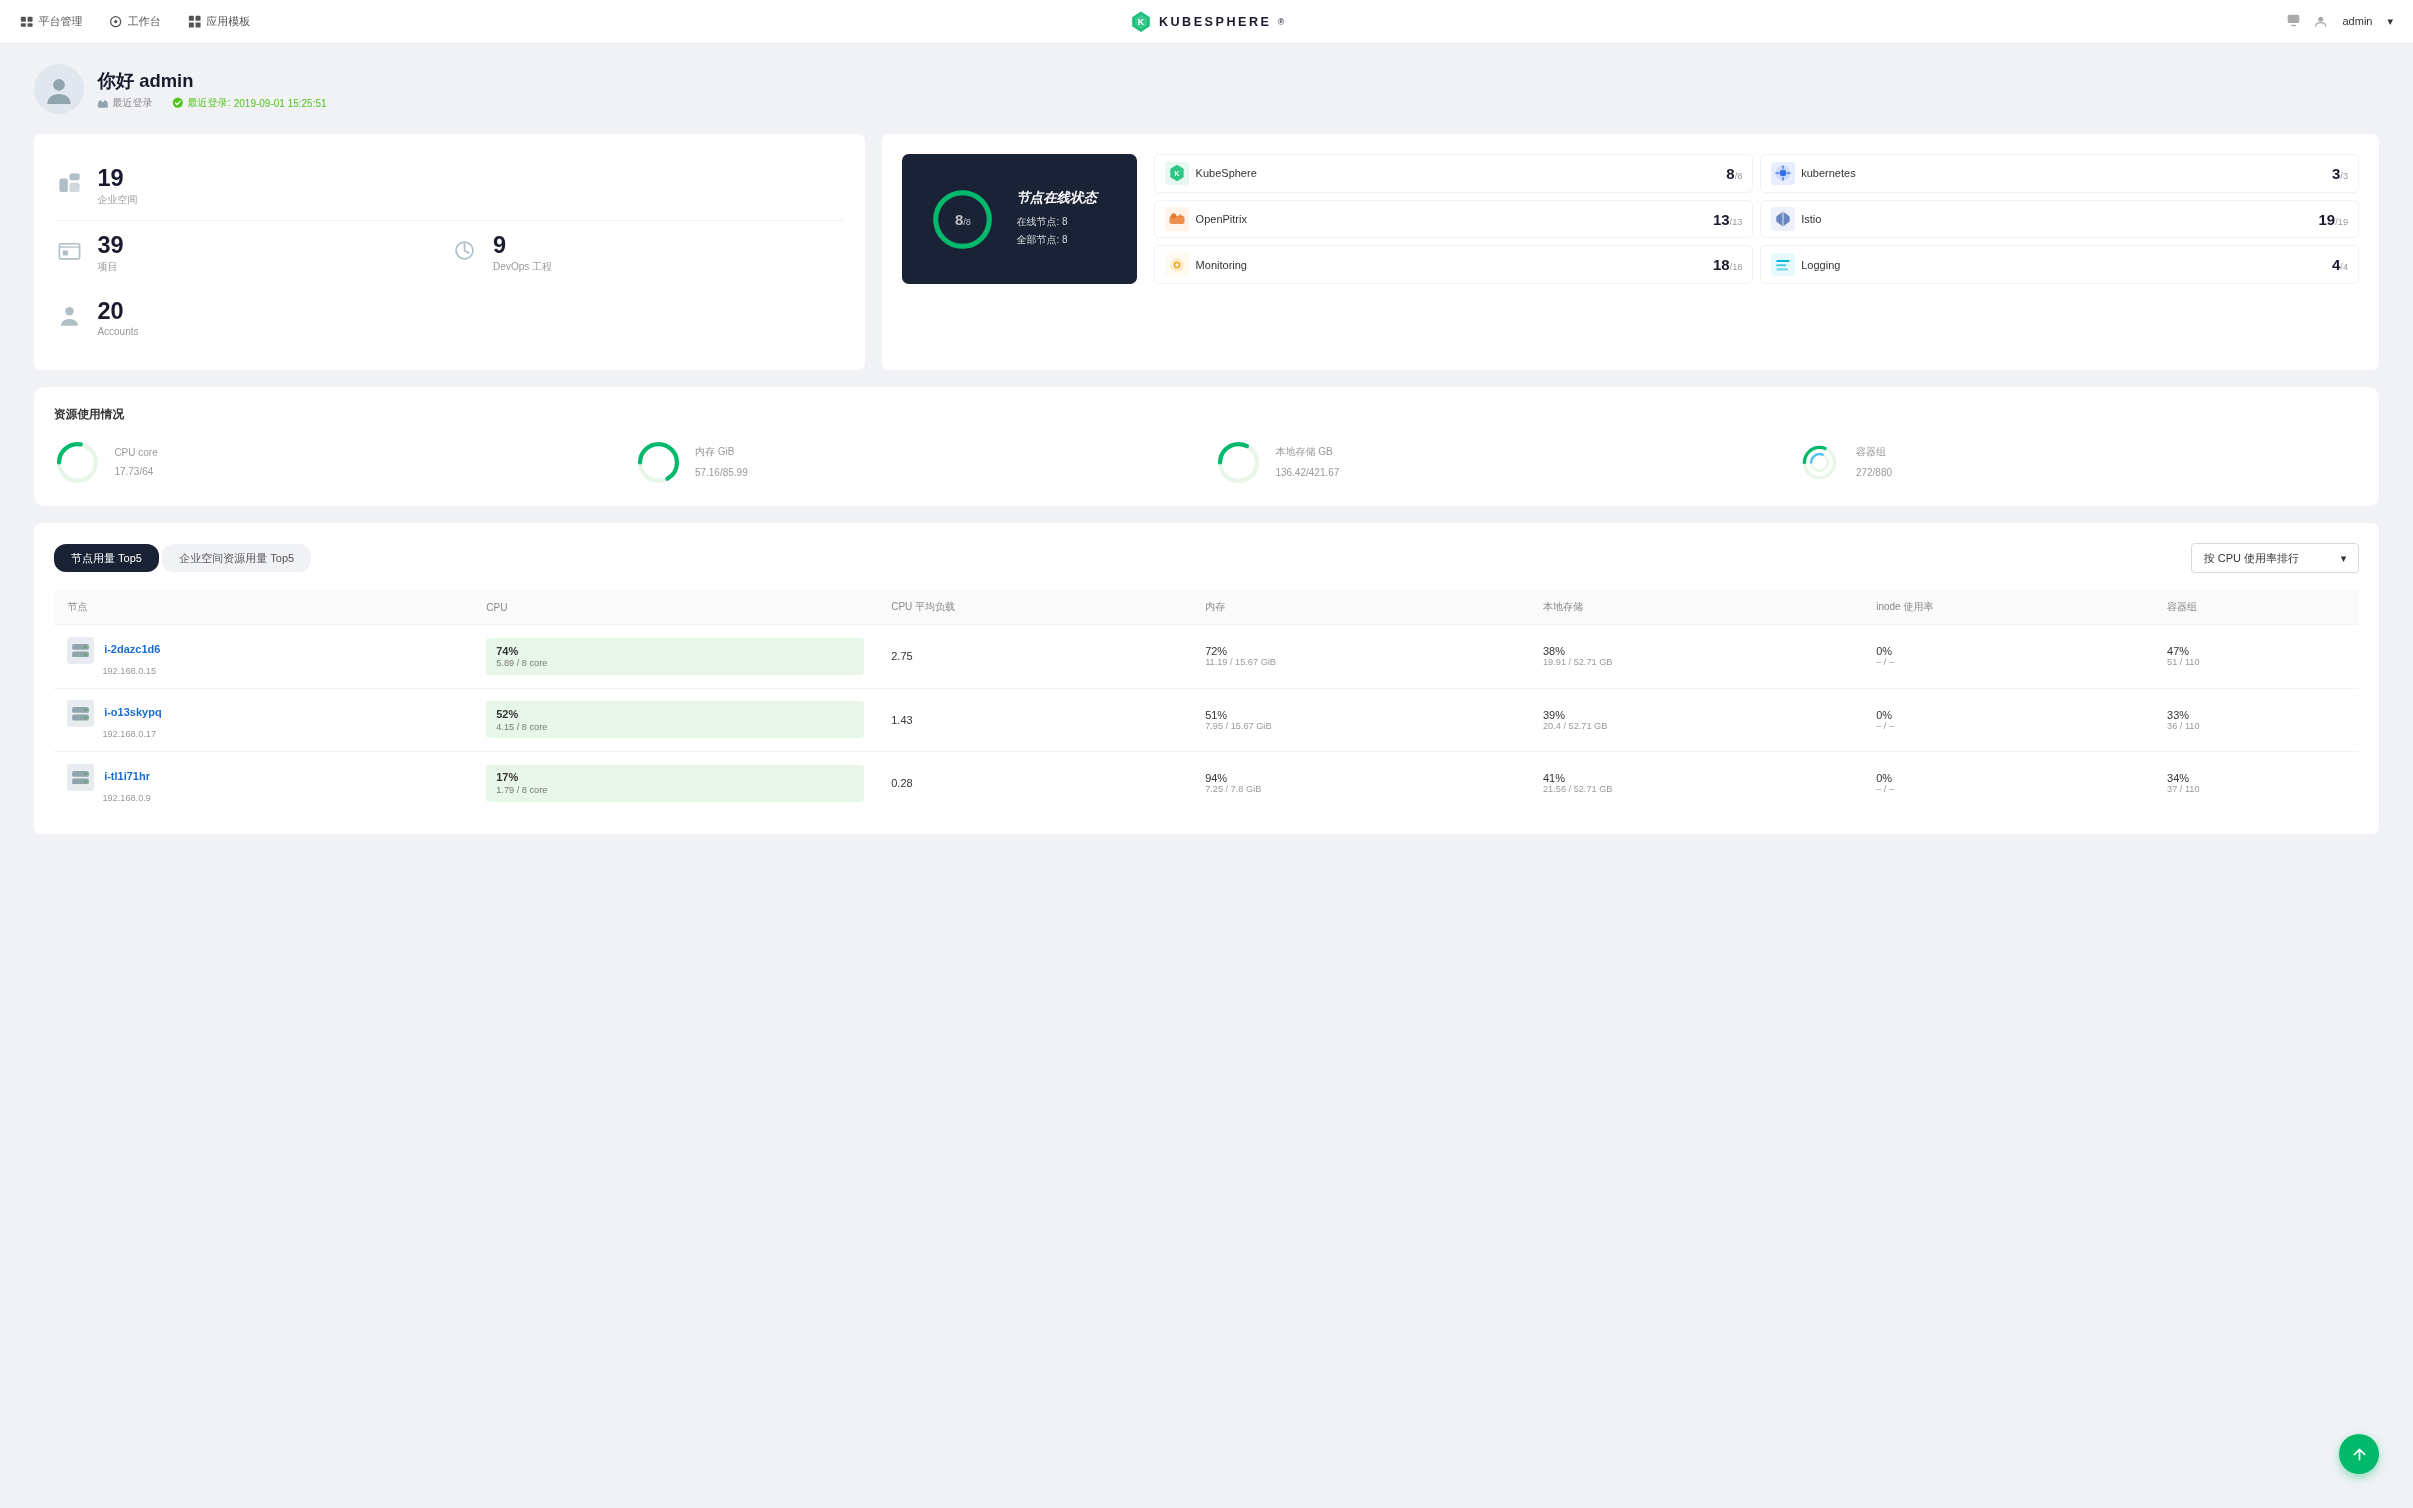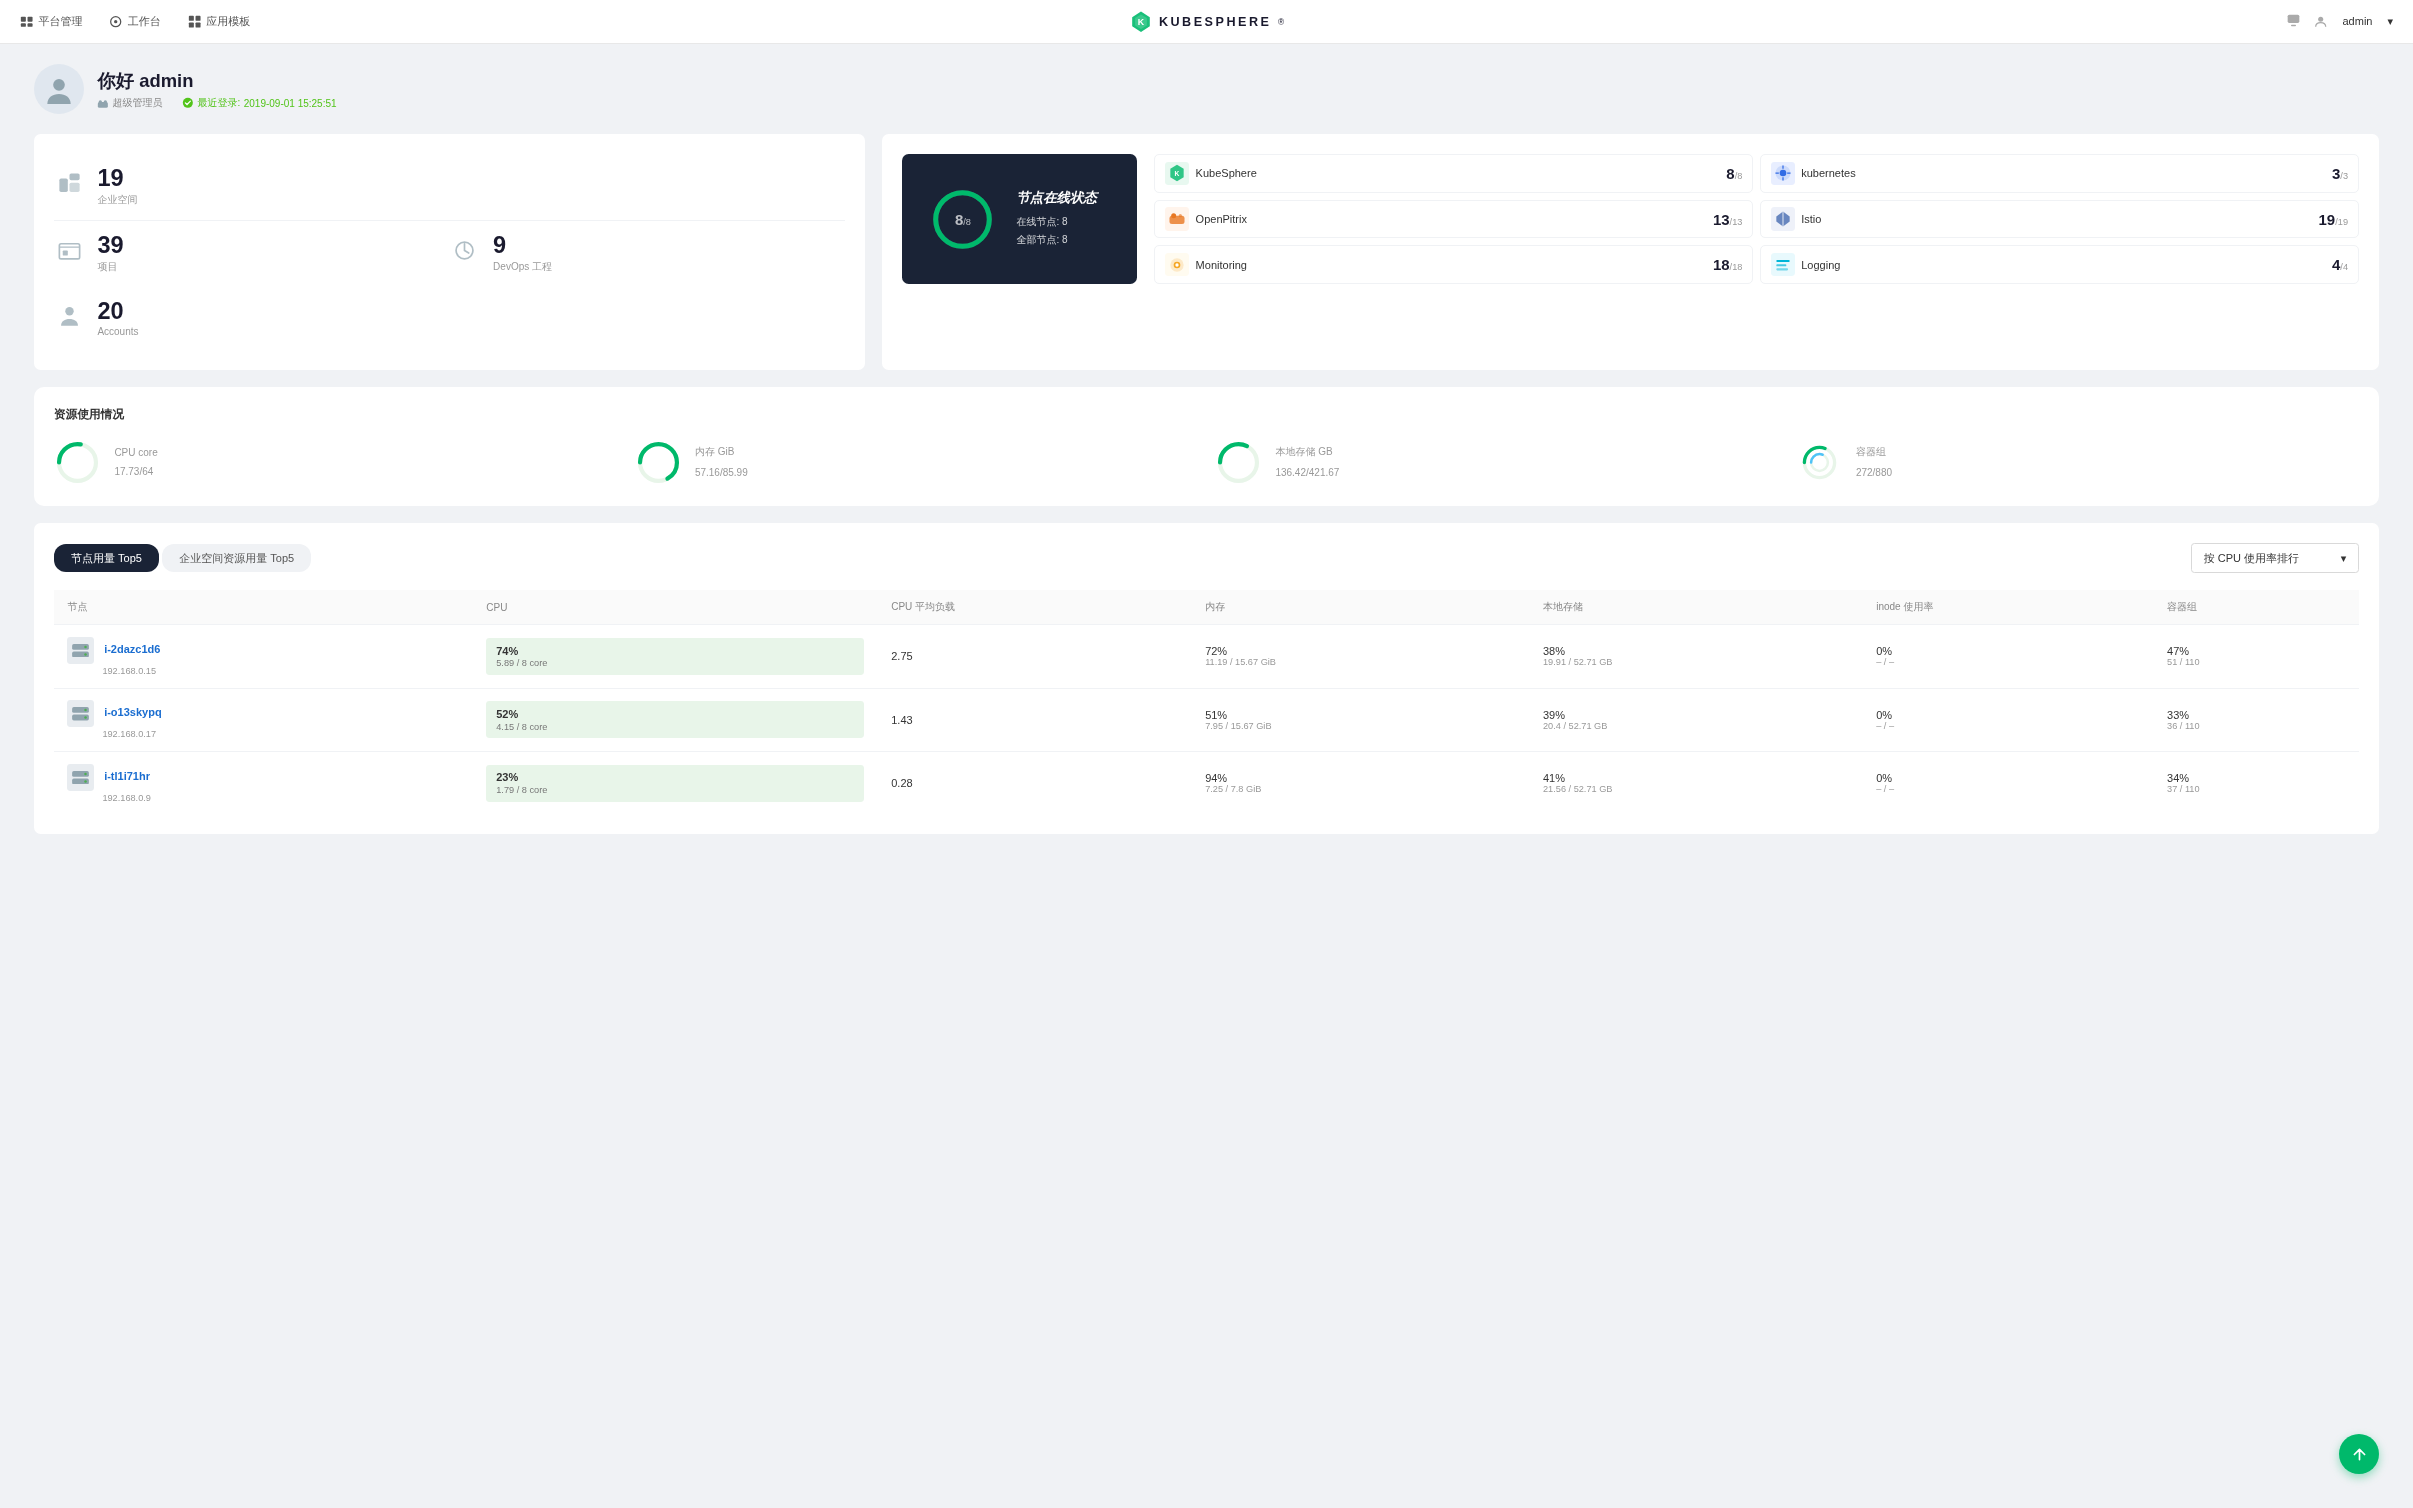--- a/index.html
+++ b/index.html
@@ -506,21 +506,21 @@
     </div>
     <div class="profile-info">
       <h2>你好 admin</h2>
       <div class="profile-meta">
         <div class="role">
           <svg width="11.7" height="11.7" viewBox="0 0 14 14" fill="none">
             <rect x="1" y="6" width="12" height="7" rx="2" fill="#90a4ae"></rect>
             <circle cx="4" cy="6" r="2" fill="#90a4ae"></circle>
             <circle cx="10" cy="6" r="2" fill="#90a4ae"></circle>
           </svg>
-          <span>超级管理员</span>
+          <span>最近登录</span>
         </div>
         <div class="login-time">
           <svg width="11.7" height="11.7" viewBox="0 0 14 14" fill="none">
             <circle cx="7" cy="7" r="6" fill="#52c41a"></circle>
             <path d="M4 7l2 2 4-4" stroke="#fff" stroke-width="1.5" stroke-linecap="round"></path>
           </svg>
           <span>最近登录:</span>
           <span>2019-09-01 15:25:51</span>
         </div>
       </div>
@@ -878,21 +878,21 @@
           <rect x="0" y="9" width="20" height="7" rx="2" fill="#90a4ae"></rect>
           <circle cx="16" cy="3.5" r="1.5" fill="#4caf50"></circle>
           <circle cx="16" cy="12.5" r="1.5" fill="#4caf50"></circle>
         </svg>
       </span>
       <span class="node-name">i-tl1i71hr</span><br>
       <span style="padding-left:35px;" class="node-ip">192.168.0.9</span>
     </td>
     <td class="cpu-bar-cell">
       <div class="cpu-bar-wrapper">
-        <div class="cpu-percent">23%</div>
+        <div class="cpu-percent">17%</div>
         <div class="cpu-detail">1.79 / 8 core</div>
       </div>
     </td>
     <td>
       <span class="val-primary">0.28</span>
     </td>
     <td>
       <div class="val-primary">94%</div>
       <div class="val-secondary">7.25 / 7.8 GiB</div>
     </td>

